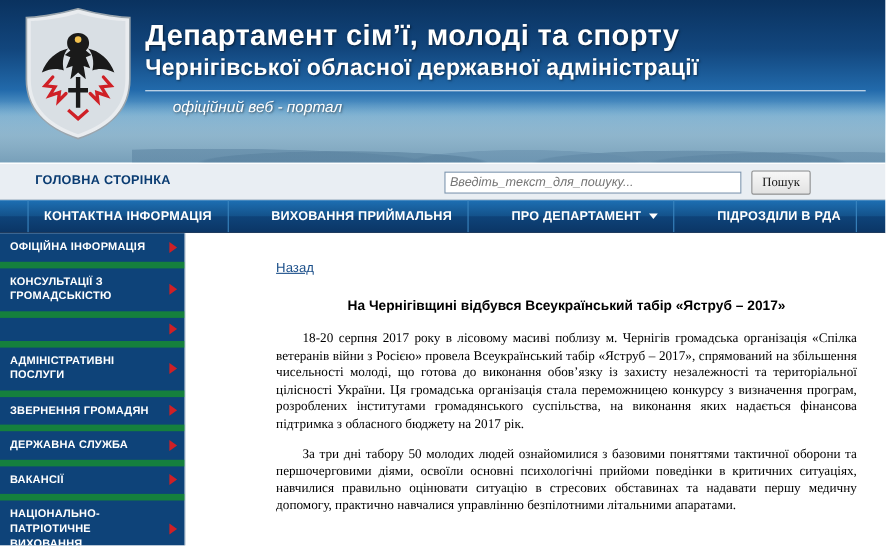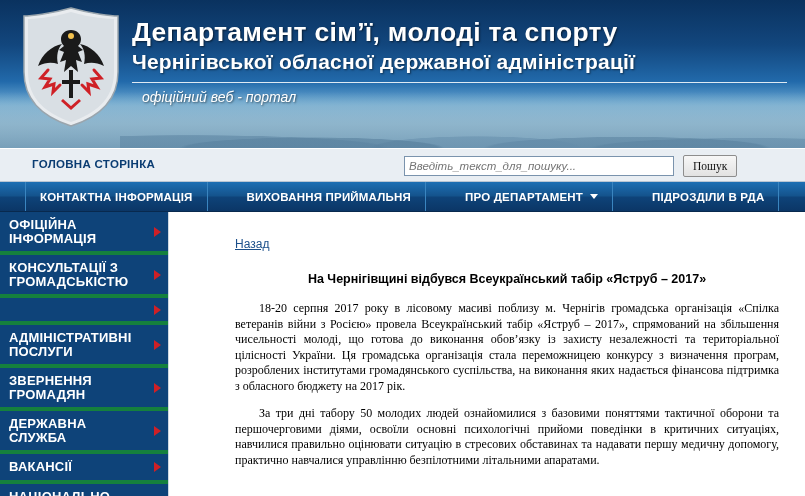--- a/index.html
+++ b/index.html
@@ -81,21 +81,21 @@
     line-height: 27px;
   }
   .title-rule {
     margin-top: 7px;
     width: 655px;
     height: 1px;
     background: rgba(255,255,255,0.85);
   }
   .title-sub {
     margin-top: 6px;
-    margin-left: 10px;
+    margin-left: 25px;
     font-size: 14px;
     font-style: italic;
     color: #ffffff;
     text-shadow: 1px 1px 2px rgba(0,0,0,0.5);
     white-space: nowrap;
   }
 
   
   .searchbar {
     position: relative;
@@ -184,24 +184,24 @@
   }
   .sidebar {
     position: absolute;
     left: 0; top: 0;
     width: 168px;
     height: 284px;
     background: #0e4379;
   }
   .side-item {
     position: relative;
-    border-bottom: 4px solid #15803d;
+    border-bottom: 6px solid #15803d;
     padding: 6px 22px 6px 9px;
     color: #ffffff;
-    font-size: 13px;
+    font-size: 10px;
     font-weight: bold;
     line-height: 13.5px;
     letter-spacing: 0.2px;
     cursor: pointer;
     min-height: 27px;
   }
   .side-arrow {
     position: absolute;
     right: 7px;
     top: 50%;
@@ -212,20 +212,21 @@
     border-left: 7px solid #cf2026;
   }
 
   .content {
     position: absolute;
     left: 168px; top: 0;
     width: 637px;
     height: 284px;
     background: #ffffff;
     border-left: 1px solid #cfd9e2;
+    padding-left: 16px;
   }
   .content-inner {
     padding: 22px 26px 10px 66px;
   }
   .back-link {
     display: inline-block;
     font-size: 12px;
     color: #1b4f8a;
     text-decoration: underline;
     cursor: pointer;

